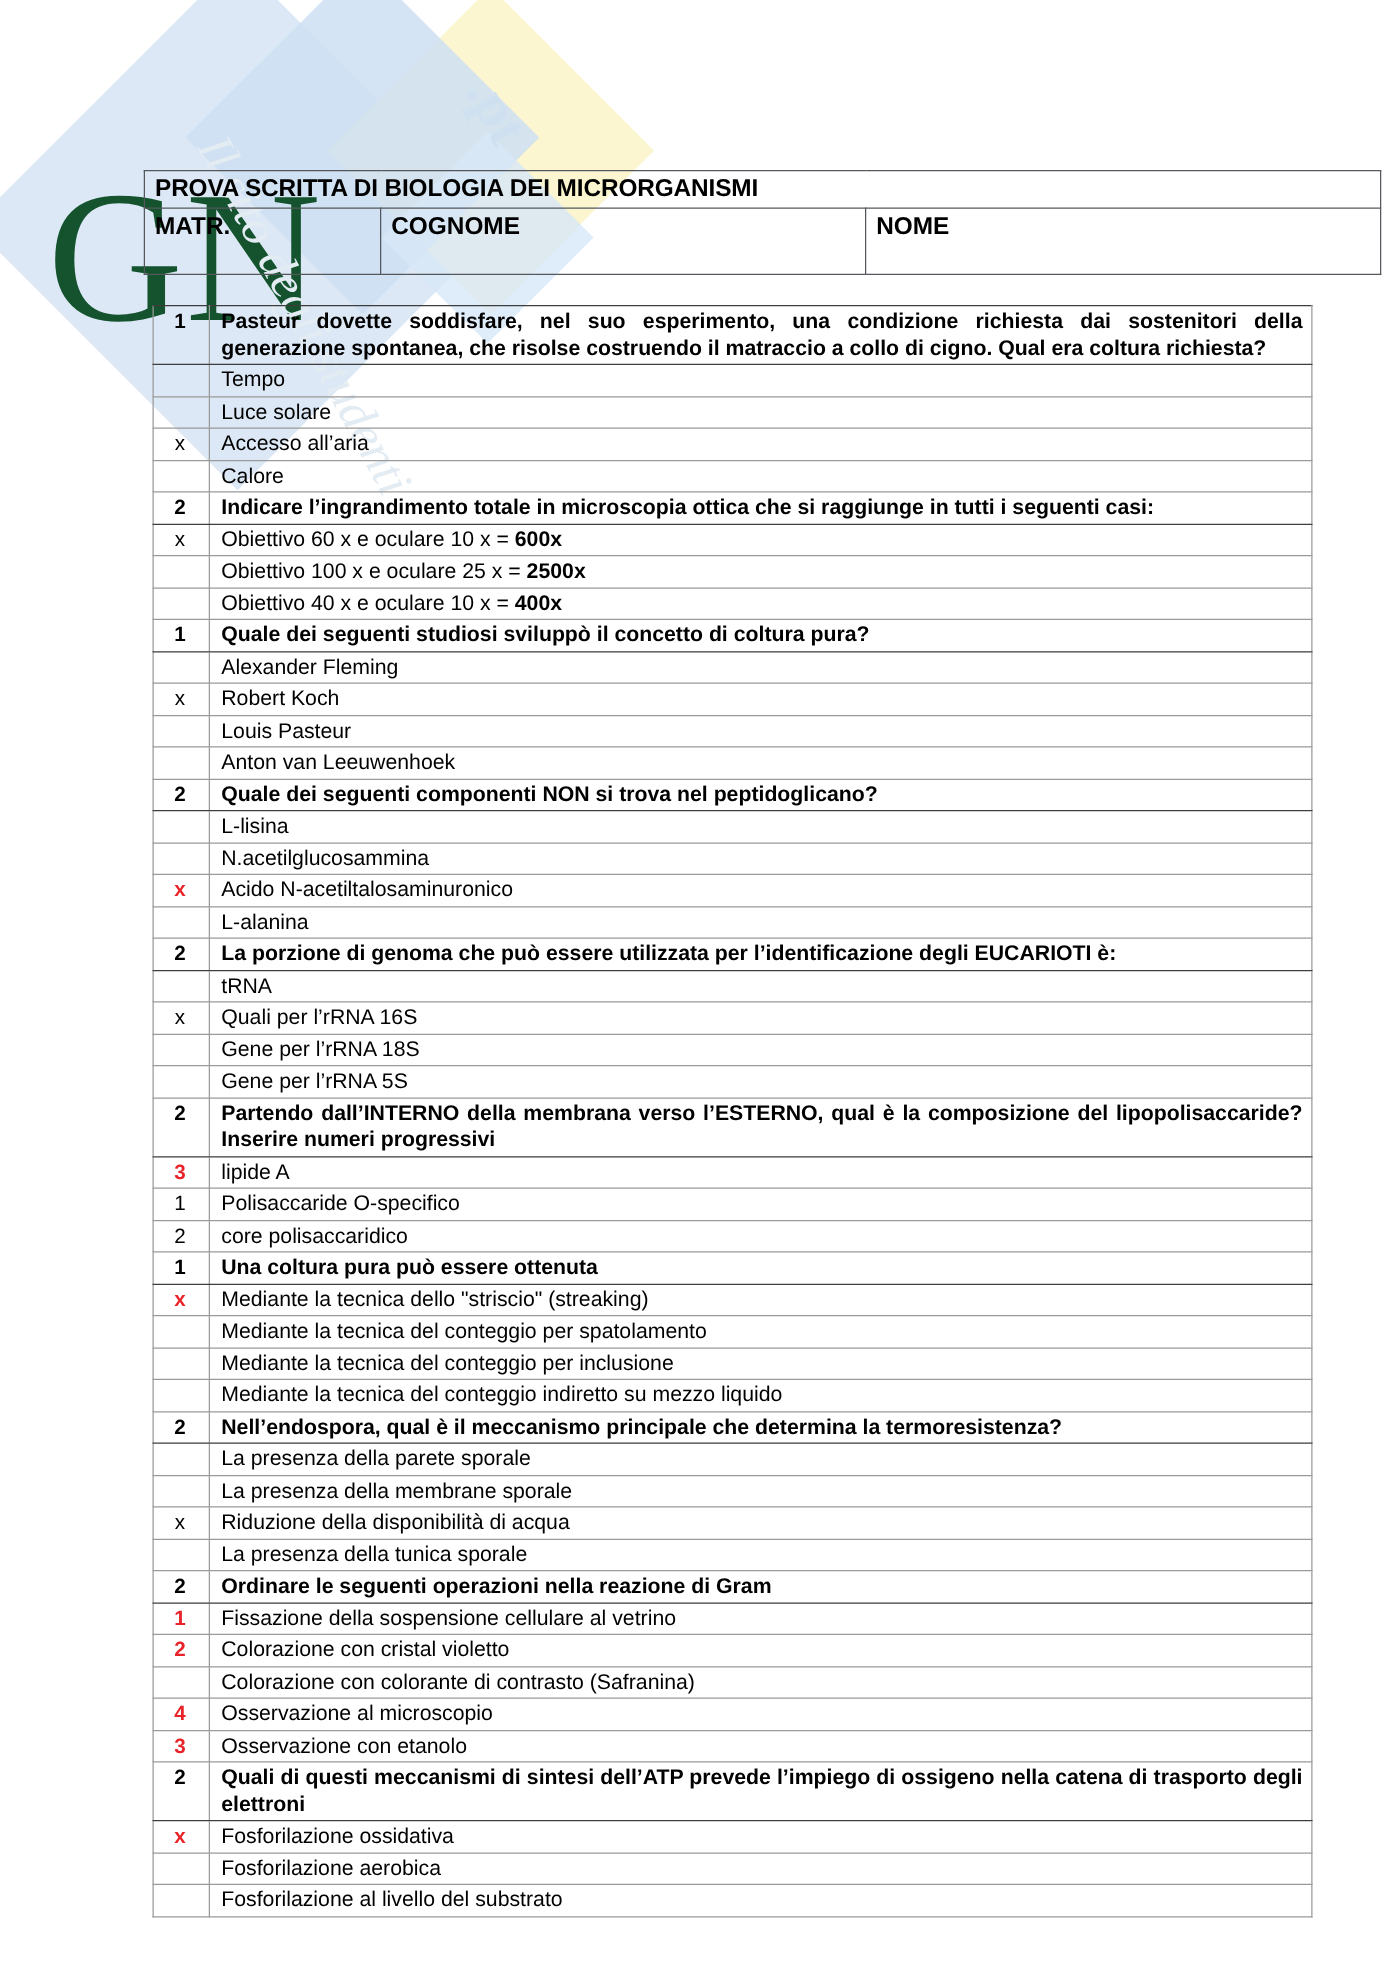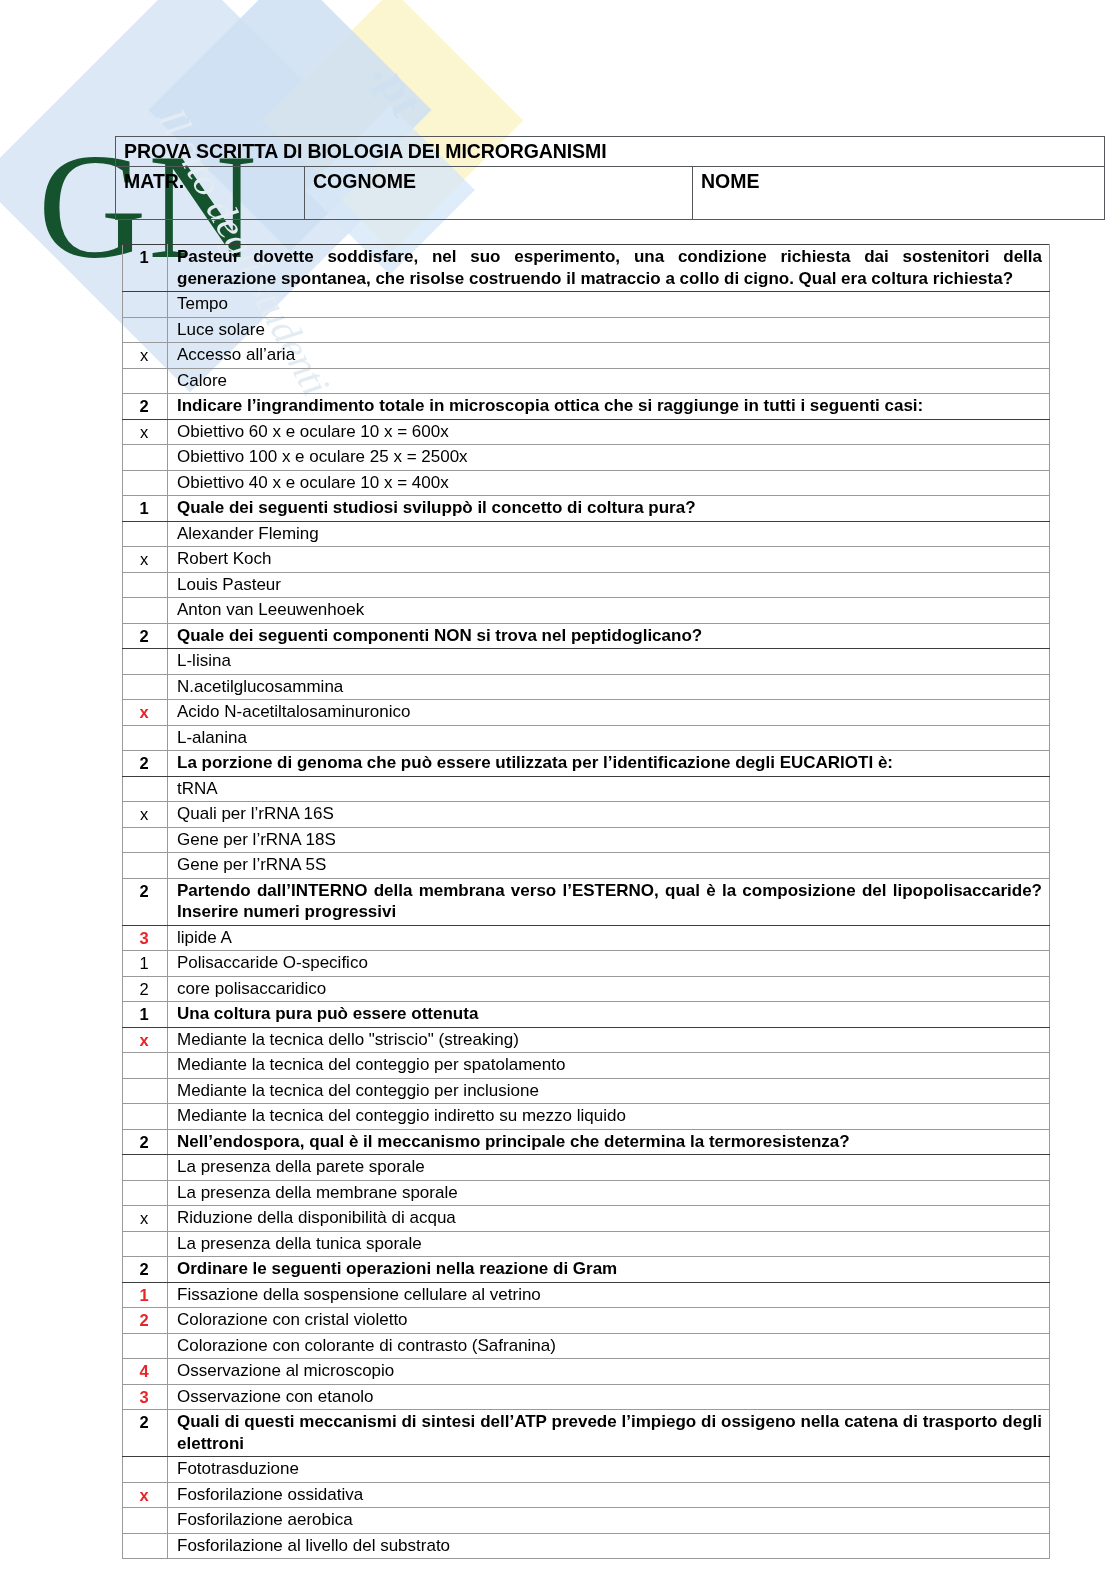--- a/index.html
+++ b/index.html
@@ -166,21 +166,21 @@
     vertical-align: top;
   }
   .text-cell.question {
     font-weight: bold;
     text-align: justify;
     text-justify: inter-word;
   }
   .text-cell.answer {
     font-weight: normal;
   }
-  .text-cell b { font-weight: normal; }
+  .text-cell b { font-weight: bold; }
   .row-q { height: 22px; }
   .row-a { height: 22px; }
 </style>
 </head>
 <body>
 
 <div id="page">
 
   <div id="watermark">
     <div class="wm-diamond wm-blue-big"></div>
@@ -398,24 +398,20 @@
           </tr>
           <tr class="arow row-a">
             <td class="mark-cell red">3</td>
             <td class="text-cell answer">Osservazione con etanolo</td>
           </tr>
           <tr class="qrow row-q">
             <td class="mark-cell bold">2</td>
             <td class="text-cell question">Quali di questi meccanismi di sintesi dell’ATP prevede l’impiego di ossigeno nella catena di trasporto degli elettroni</td>
           </tr>
           <tr class="arow row-a">
-            <td class="mark-cell"></td>
-            <td class="text-cell answer">Fototrasduzione</td>
-          </tr>
-          <tr class="arow row-a">
             <td class="mark-cell red">x</td>
             <td class="text-cell answer">Fosforilazione ossidativa</td>
           </tr>
           <tr class="arow row-a">
             <td class="mark-cell"></td>
             <td class="text-cell answer">Fosforilazione aerobica</td>
           </tr>
           <tr class="arow row-a">
             <td class="mark-cell"></td>
             <td class="text-cell answer">Fosforilazione al livello del substrato</td>

